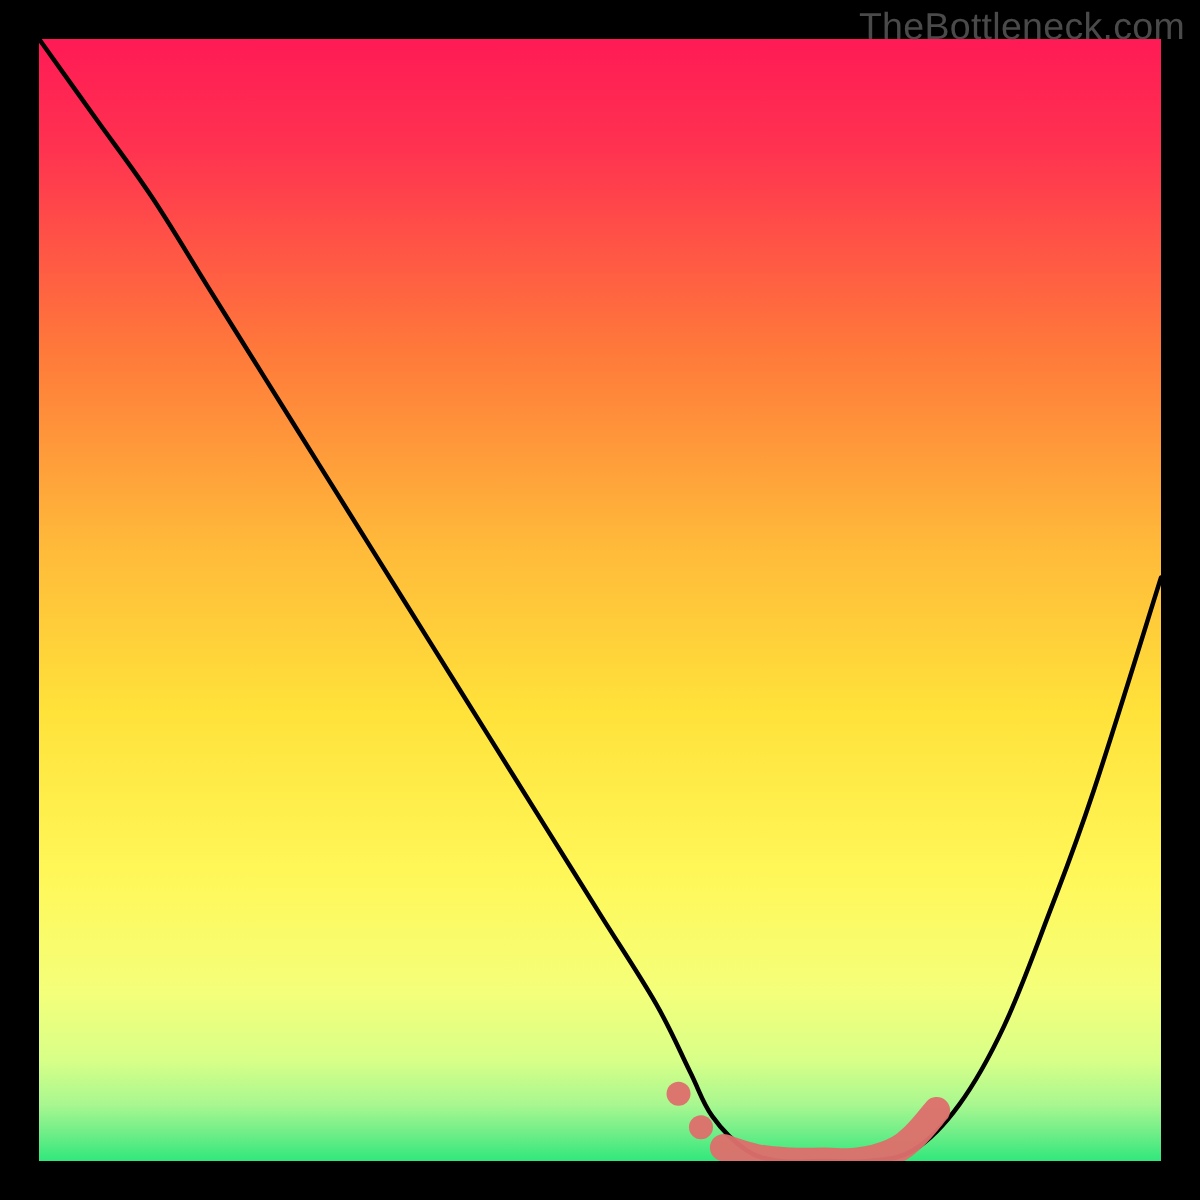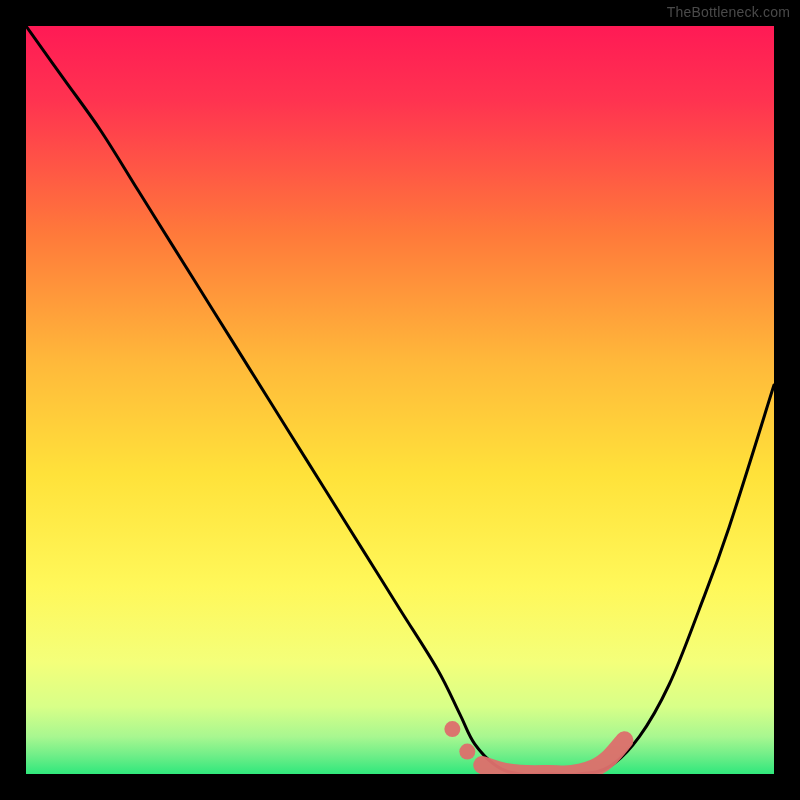--- a/index.html
+++ b/index.html
@@ -23,21 +23,21 @@
     left: 0;
     top: 0;
     width: 748px;
     height: 748px;
   }
   .watermark {
     position: absolute;
     top: 4px;
     right: 10px;
     font-family: Arial, Helvetica, sans-serif;
-    font-size: 14px;
+    font-size: 25px;
     color: #4a4a4a;
     letter-spacing: 0.2px;
     font-weight: 500;
   }
 </style>
 </head>
 <body>
 
 <div class="frame">
   <svg class="plot" viewBox="0 0 748 748" preserveAspectRatio="none">

